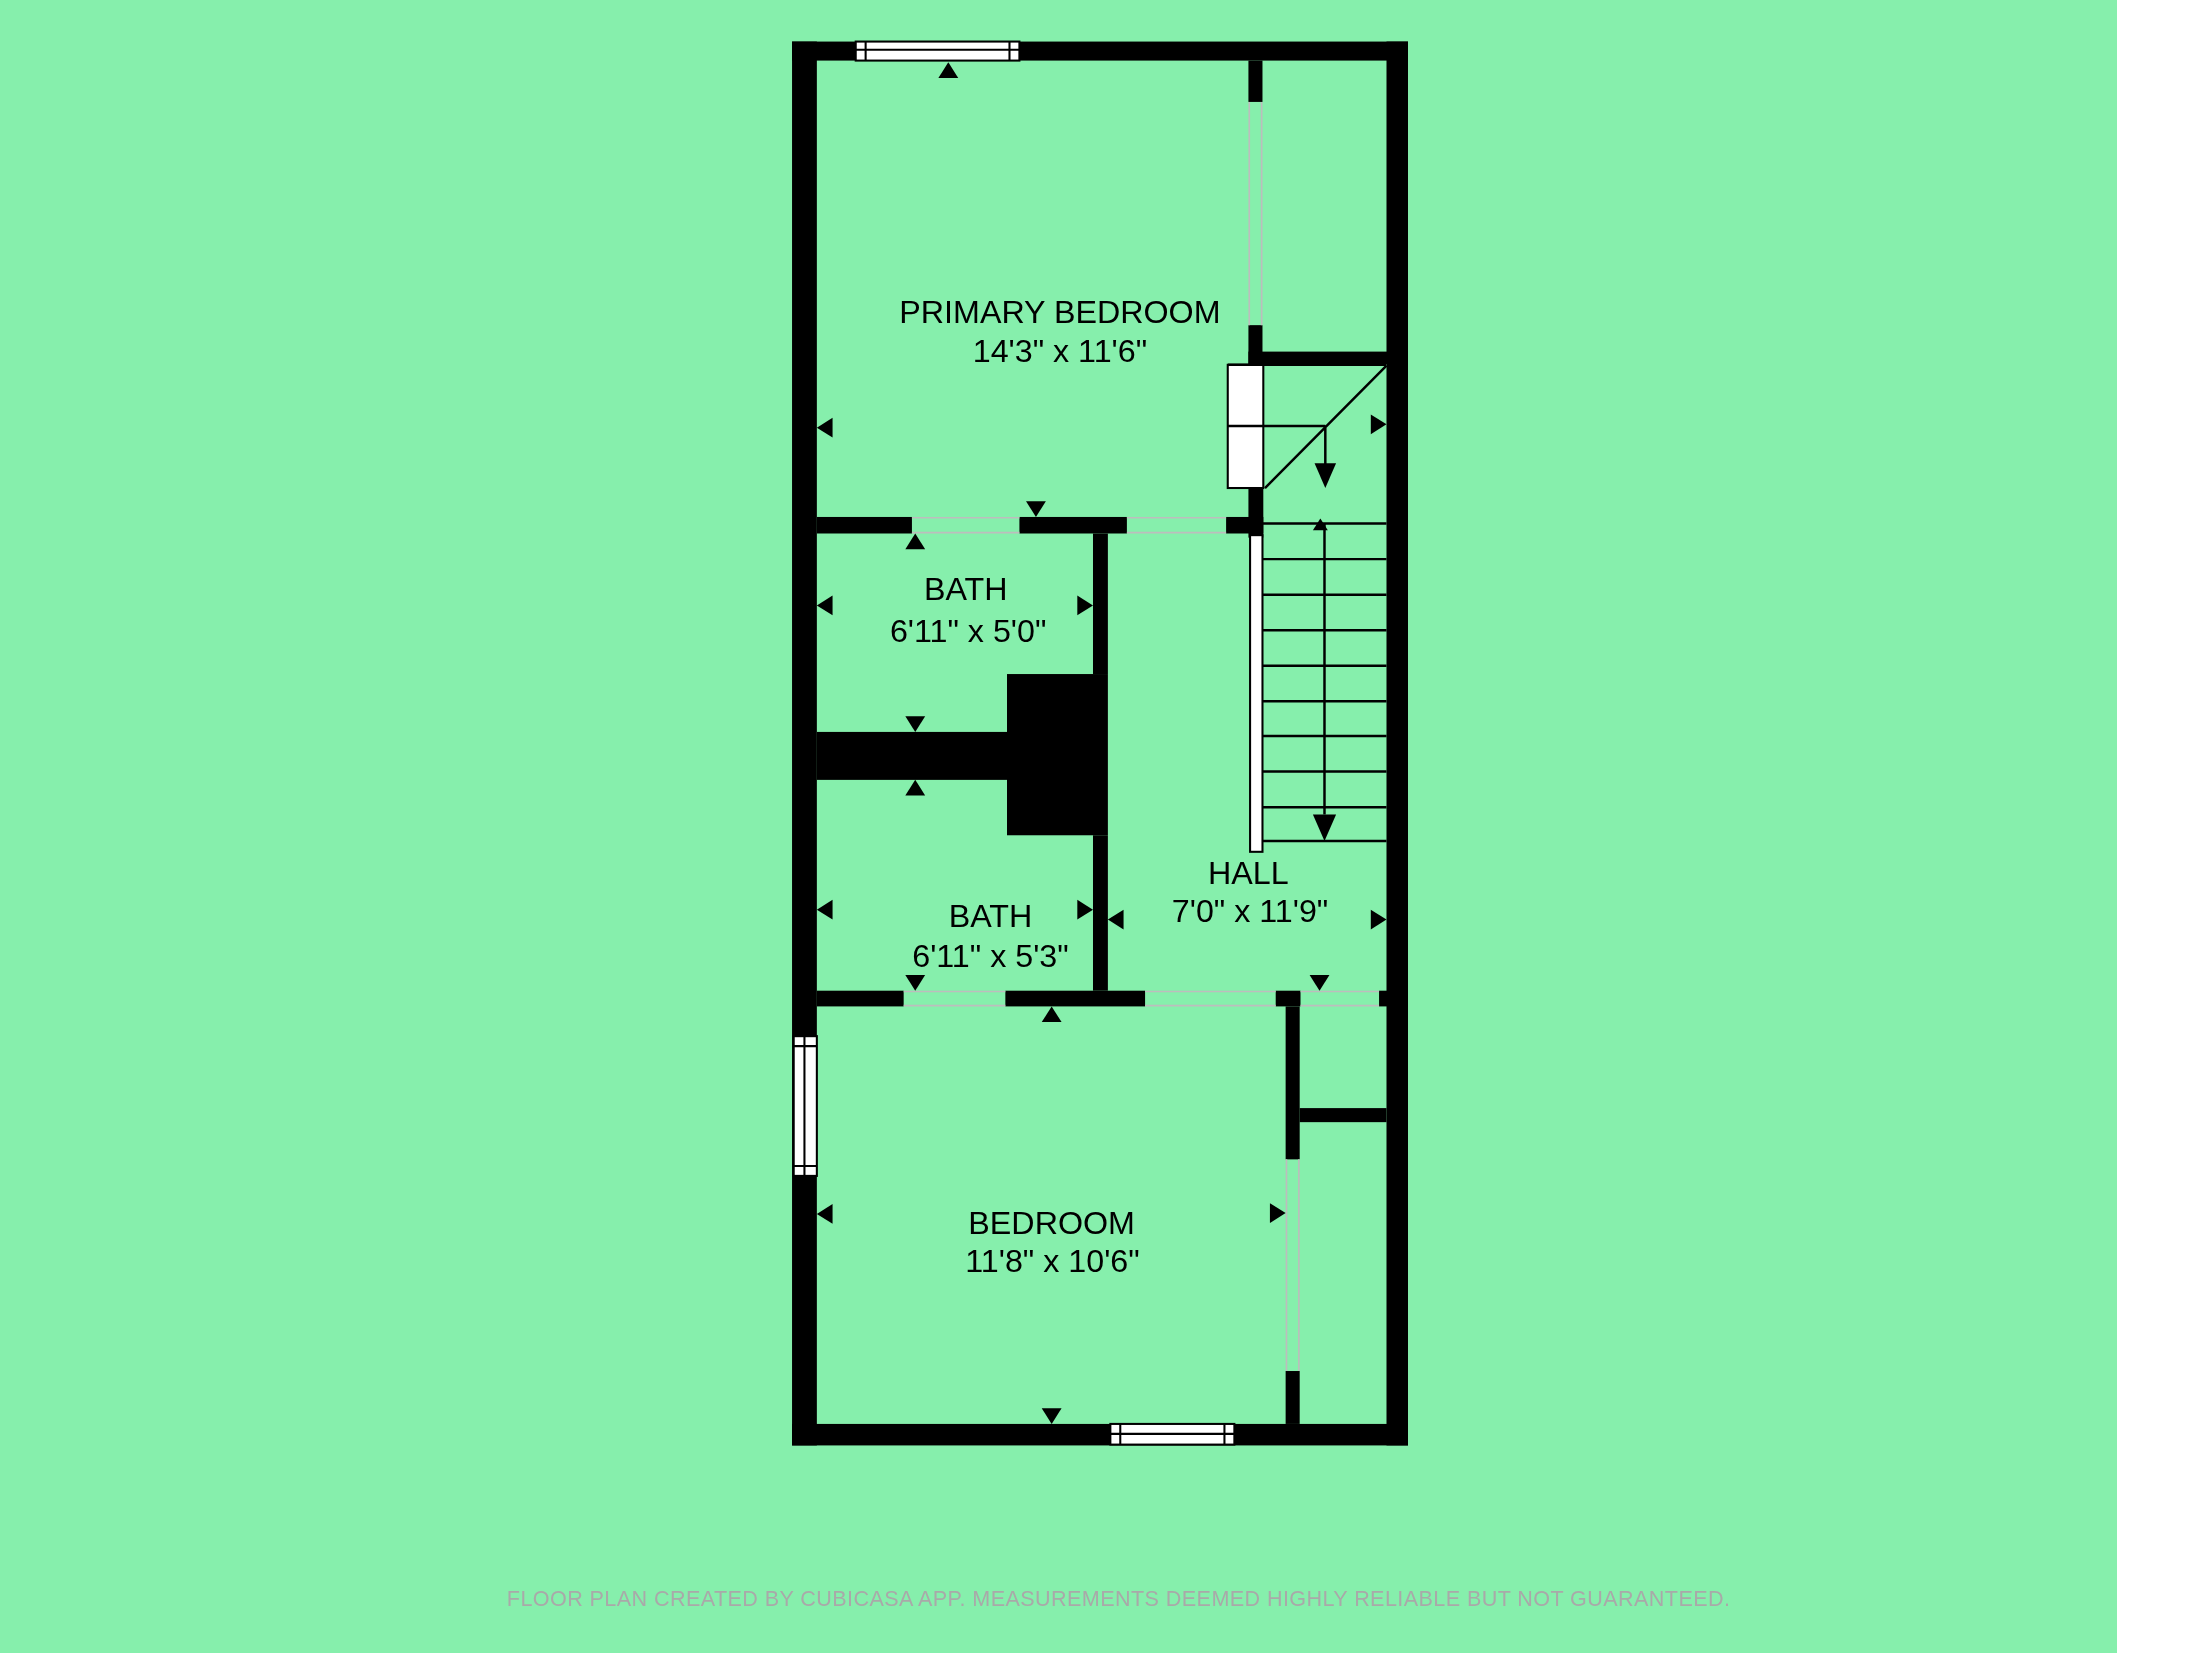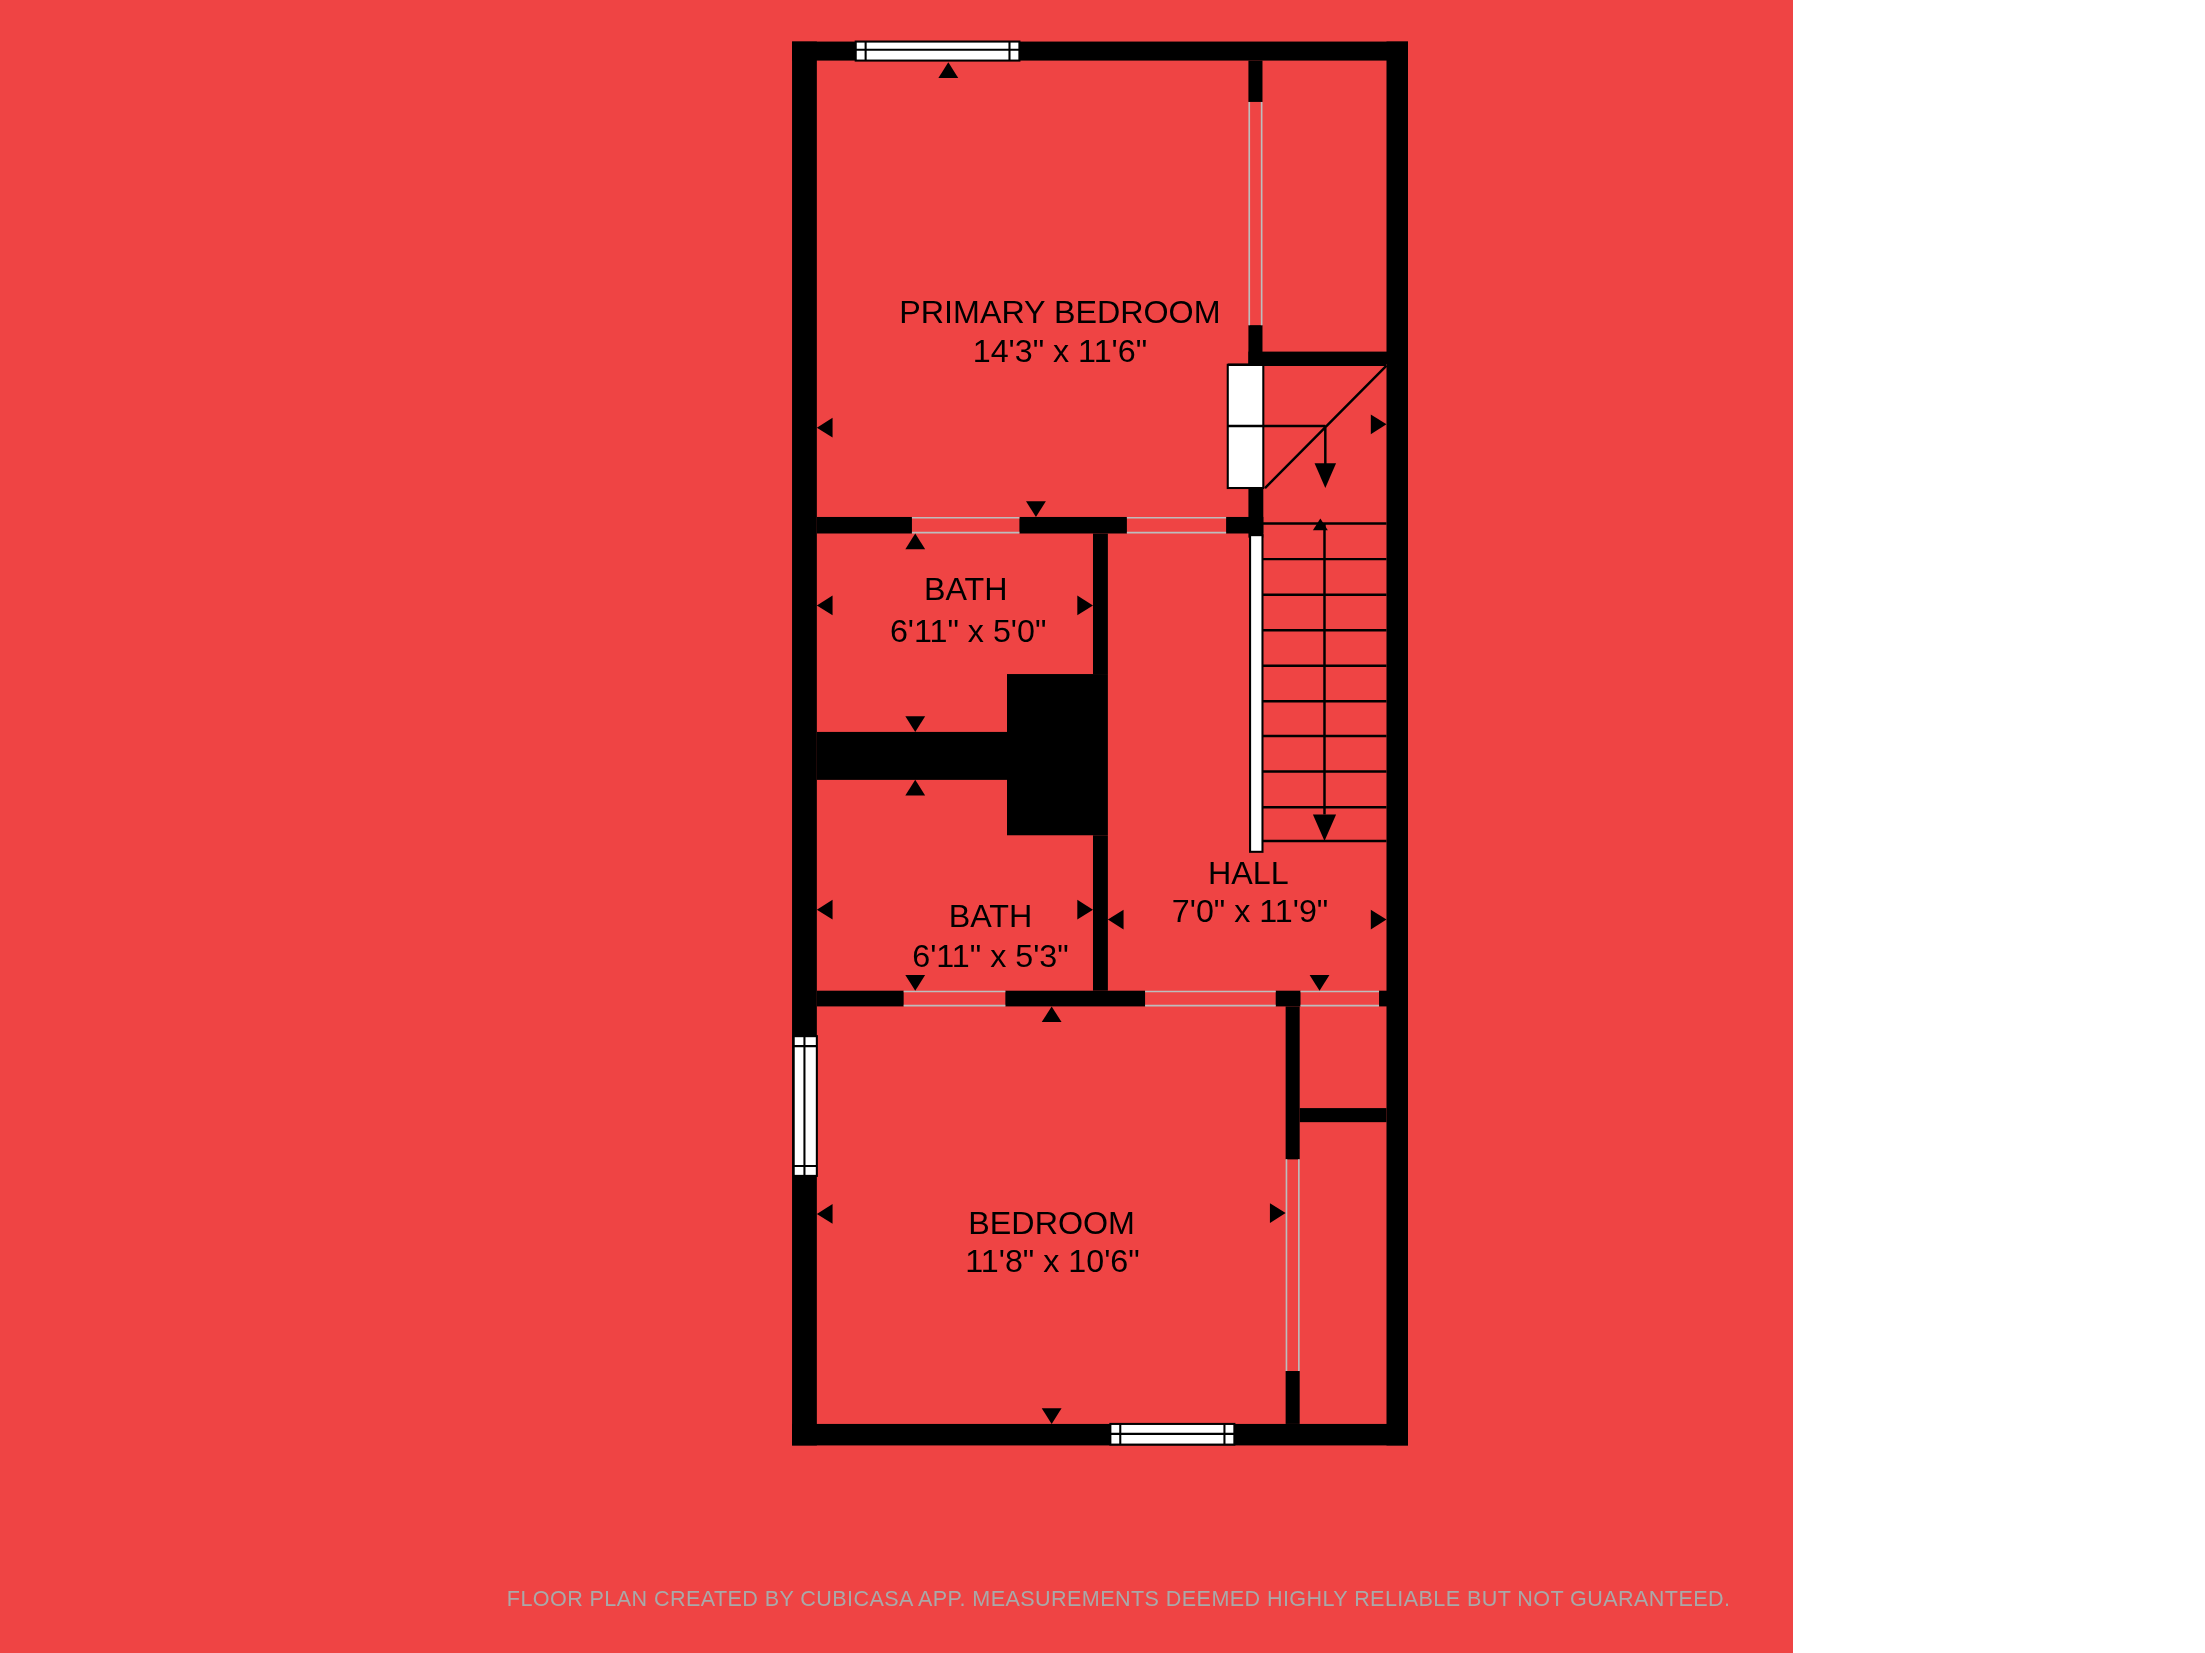--- a/index.html
+++ b/index.html
@@ -1,16 +1,16 @@
 <!DOCTYPE html>
 <html style="font-size:13.2px"><head>
 <meta charset="utf-8">
 <style>
   html,body{margin:0;padding:0;background:#ffffff;}
-  .canvas{position:relative;width:1793px;height:1654px;background:#ef4444;overflow:hidden;}
+  .canvas{position:relative;width:2117px;height:1654px;background:#86efac;overflow:hidden;}
   svg{display:block;}
   svg text{font-family:"Liberation Sans", sans-serif;fill:#000000;}
   .room-label{font-size:39px;text-anchor:middle;}
   .room-dims{font-size:39px;text-anchor:middle;}
   .footer-text{font-size:26px;text-anchor:middle;fill:#a9a9a9;letter-spacing:0.5px;}
   .wall{fill:#000000;stroke:none;}
   .window{fill:#ffffff;stroke:#000000;stroke-width:2.5;}
   .winline{stroke:#000000;stroke-width:2.5;fill:none;}
   .stair{stroke:#000000;stroke-width:3;fill:none;}
   .stairbox{stroke:#000000;stroke-width:2.5;fill:#ffffff;}

